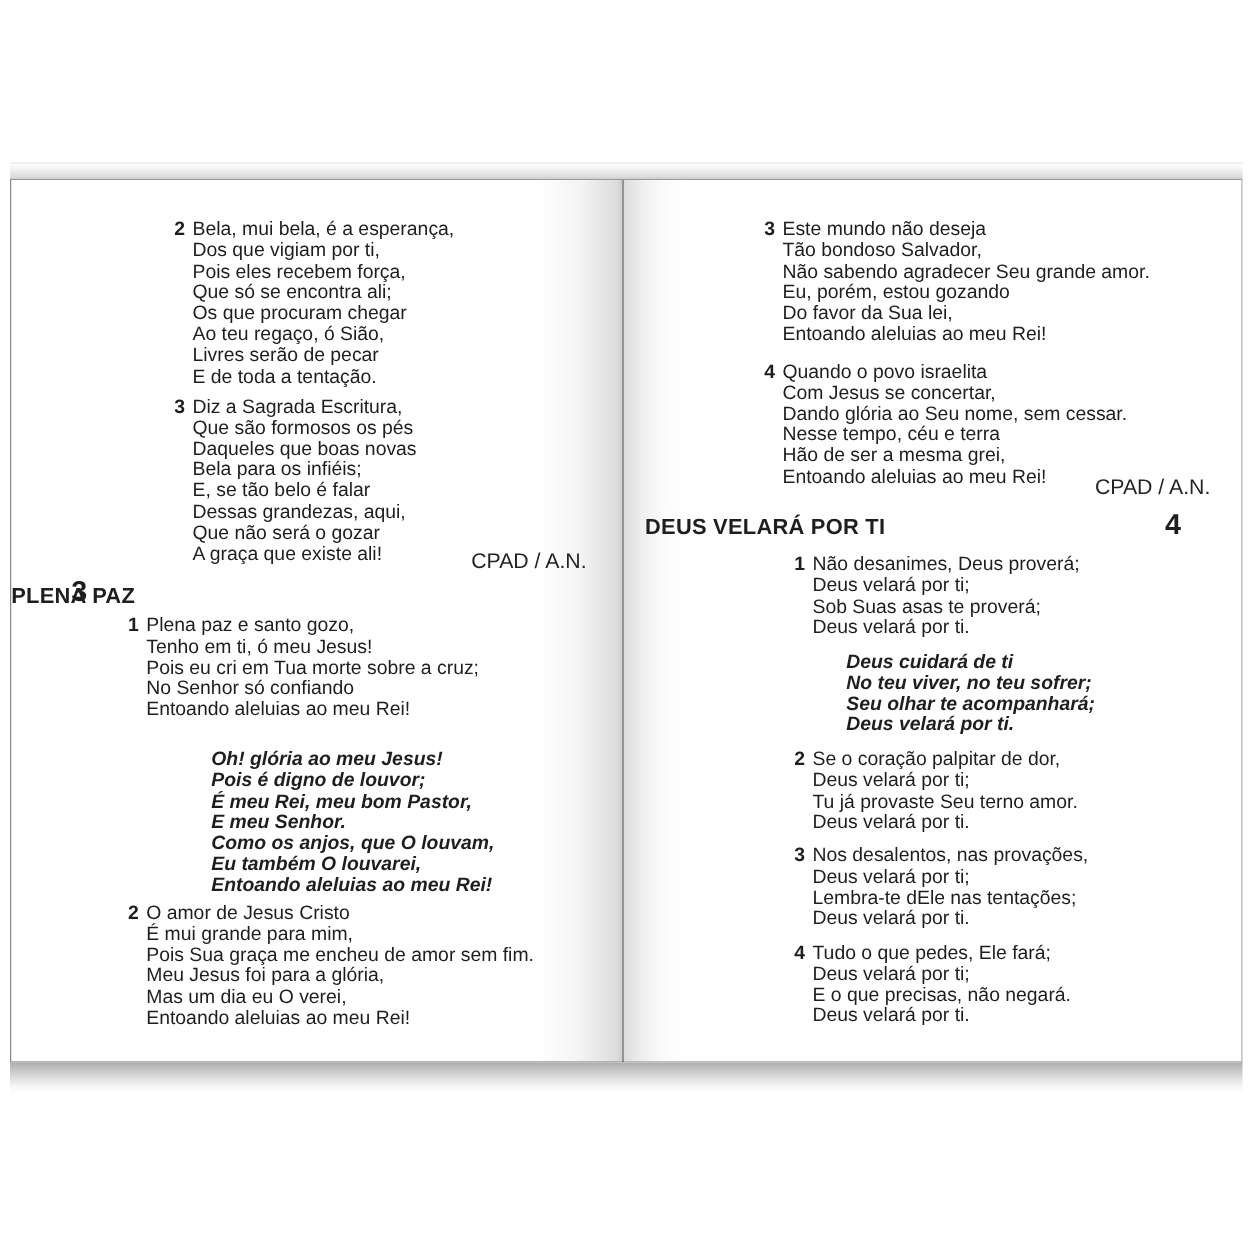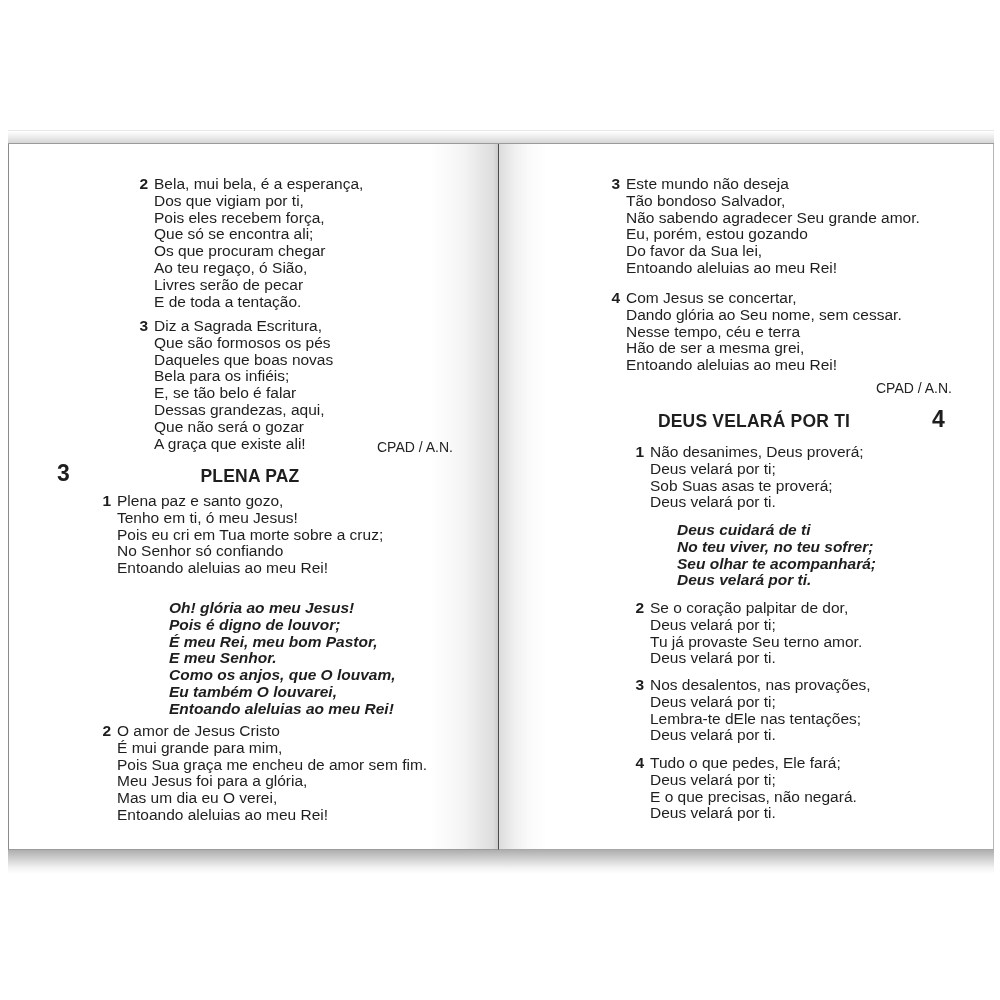--- a/index.html
+++ b/index.html
@@ -13,23 +13,23 @@
     background:linear-gradient(to right,#ffffff 0%,#ffffff 86%,#f4f4f4 93%,#dddddd 99%,#cccccc 100%);
     border-left:1px solid #8a8a8a;border-bottom:1px solid #9b9b9b;border-right:1px solid #4a4a4a;}
   .page-right{left:491px;width:495px;
     background:linear-gradient(to right,#dcdcdc 0%,#efefef 3%,#fafafa 6%,#ffffff 10%,#ffffff 100%);
     border-bottom:1px solid #a8a8a8;border-right:1px solid #b5b5b5;}
   .bottom-shadow{position:absolute;left:0;top:720px;width:986px;height:24px;
     background:linear-gradient(to bottom,#aeaeae 0%,#d8d8d8 45%,#f3f3f3 75%,#ffffff 100%);}
   .verse{position:absolute;display:flex;font-size:15.5px;line-height:16.8px;}
   .vnum{flex:0 0 13px;text-align:right;margin-right:6px;font-weight:700;}
   .chorus{position:absolute;font-size:15.5px;line-height:16.8px;font-weight:700;font-style:italic;}
-  .hymn-title{position:absolute;text-align:center;font-weight:700;font-size:17.5px;letter-spacing:.2px;white-space:nowrap;}
+  .hymn-title{position:absolute;text-align:left;font-weight:700;font-size:17.5px;letter-spacing:.2px;white-space:nowrap;}
   .hymn-number{position:absolute;font-weight:700;font-size:23px;line-height:23px;}
-  .credit{position:absolute;font-size:14px;color:#232323;white-space:nowrap;}
+  .credit{position:absolute;font-size:17px;color:#232323;white-space:nowrap;}
 </style>
 </head>
 <body>
 
 <div class="book">
   <div class="top-edge"></div>
 
   <div class="page page-left">
 
     <div class="verse" style="left:126px;top:32px">
@@ -109,20 +109,21 @@
           <div>Não sabendo agradecer Seu grande amor.</div>
           <div>Eu, porém, estou gozando</div>
           <div>Do favor da Sua lei,</div>
           <div>Entoando aleluias ao meu Rei!</div>
         </div>
     </div>
 
     <div class="verse" style="left:108px;top:146px">
       <span class="vnum">4</span>
       <div>
+          <div>Quando o povo israelita</div>
           <div>Com Jesus se concertar,</div>
           <div>Dando glória ao Seu nome, sem cessar.</div>
           <div>Nesse tempo, céu e terra</div>
           <div>Hão de ser a mesma grei,</div>
           <div>Entoando aleluias ao meu Rei!</div>
         </div>
     </div>
 
     <div class="credit" style="left:377px;top:236px">CPAD / A.N.</div>
 

